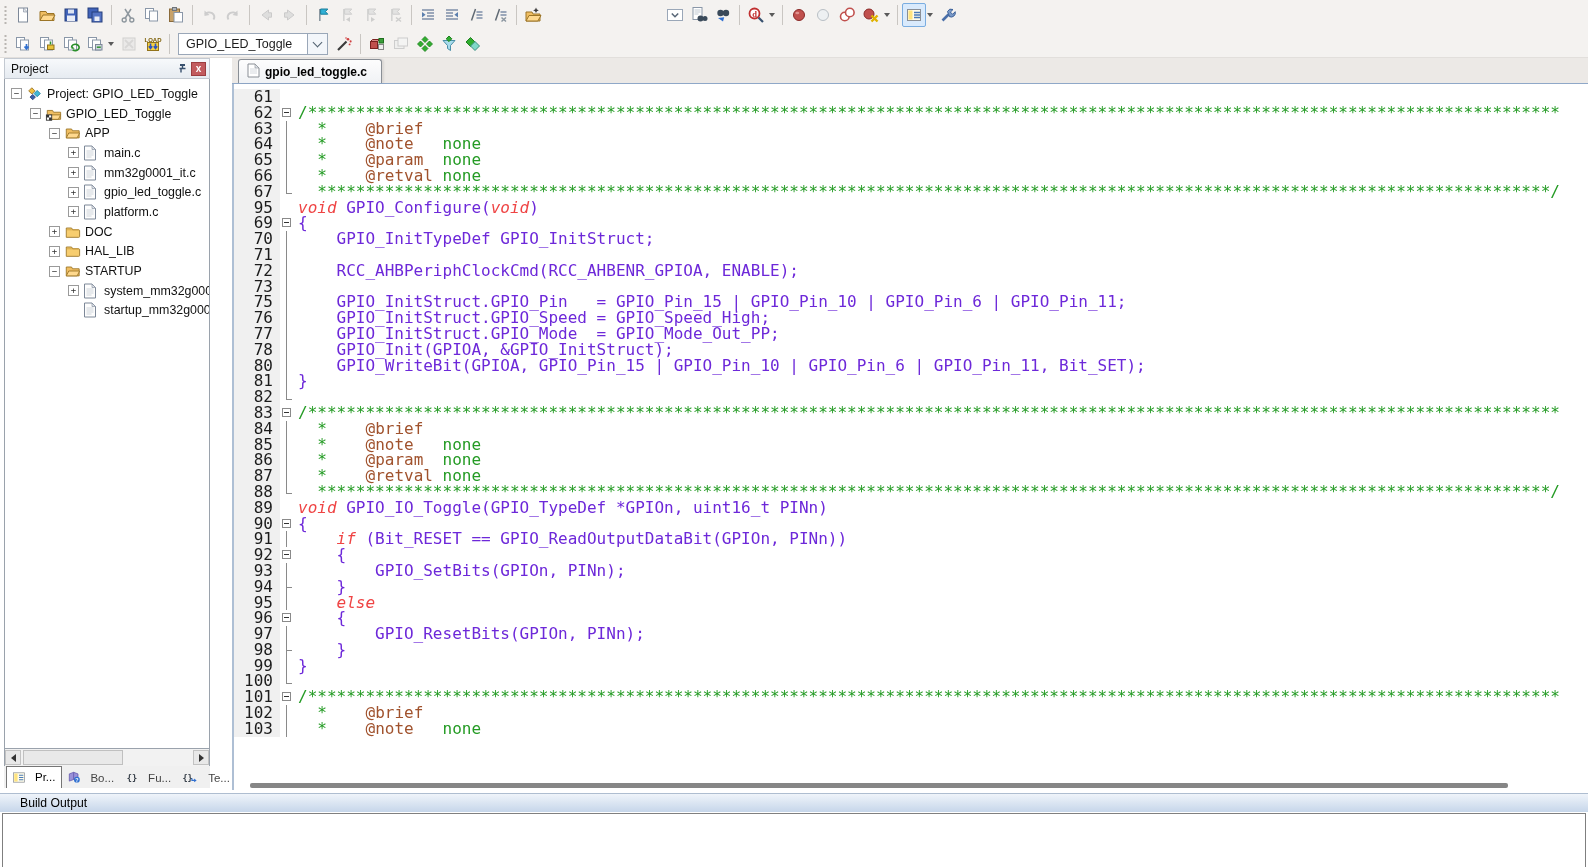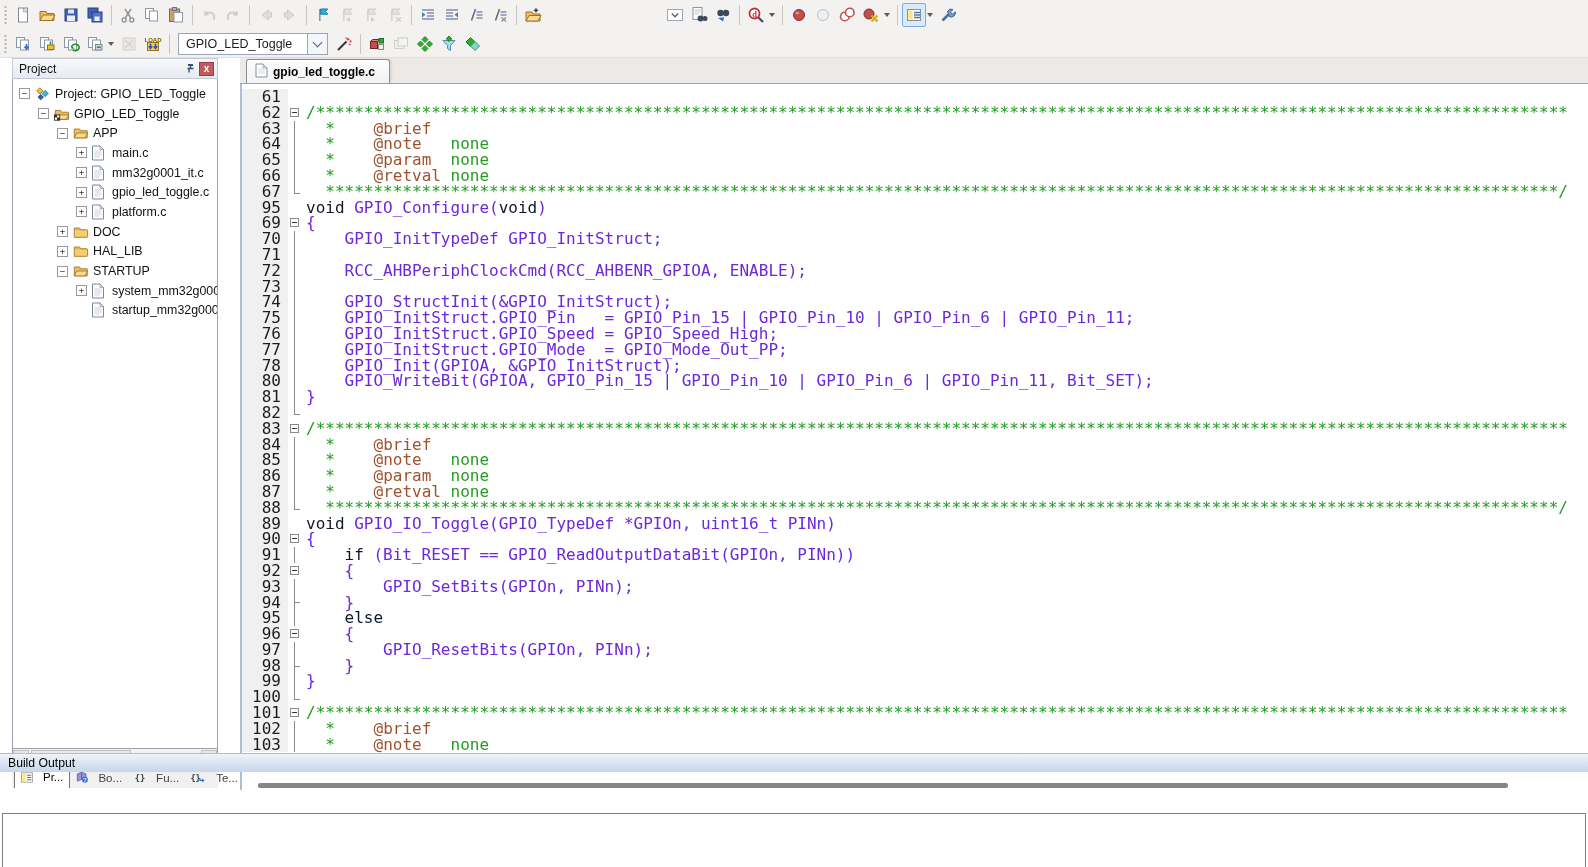--- a/index.html
+++ b/index.html
@@ -24,21 +24,21 @@
   .tspace { width:118px; }
   .combo { display:flex; align-items:center; height:22px; margin:0 4px; }
   .combo .cfield { width:130px; height:22px; background:#fff; border:1px solid #9aa7b8;
                    font-size:12.5px; color:#1d1d1d; display:flex; align-items:center; padding-left:7px; }
   .combo .cbtn { width:20px; height:22px; background:#f3f6fa; border:1px solid #9aa7b8; border-left:none;
                  display:flex; align-items:center; justify-content:center; }
   .combo .cbtn .chev { width:7px; height:7px; border-right:1.6px solid #51606f; border-bottom:1.6px solid #51606f;
                  transform:rotate(45deg); margin-top:-3px; }
 
   
-  .workspace { position:absolute; top:58px; left:12px; right:0; height:735px; background:#fff; }
+  .workspace { position:absolute; top:58px; left:4px; right:0; height:735px; background:#fff; }
 
   
   .ppanel { position:absolute; left:0; top:0; width:206px; height:730px; display:flex; flex-direction:column; }
   .phead { height:21px; background:linear-gradient(#f7f9fb,#e6ebf1); border:1px solid #c3c9d1;
            display:flex; align-items:center; font-size:12px; color:#111; padding:0 3px 0 6px; }
   .phead .ptitle { flex:1; }
   .pin { width:14px; height:14px; display:flex; align-items:center; justify-content:center; margin-right:3px; }
   .pclose { width:15px; height:14px; background:#c25b5e; border:1px solid #9c3d40; color:#fff;
             font-size:10px; font-weight:bold; display:flex; align-items:center; justify-content:center; line-height:1; }
   .ptree { flex:1; background:#fff; border:1px solid #9aa2ac; border-top:none; overflow:hidden; padding-top:5px; }
@@ -75,27 +75,27 @@
            font-size:16px; line-height:15.8px; white-space:pre; }
   .lnum { width:46px; flex:none; background:#f0f0f0; color:#1c1c1c; text-align:right; padding-right:7px; }
   .fold { width:14px; flex:none; position:relative; }
   .fold .vl { position:absolute; left:6px; top:0; bottom:0; width:1px; background:#8a8a8a; }
   .fold .vt { position:absolute; left:6px; top:0; height:60%; width:1px; background:#8a8a8a; }
   .fold .hz { position:absolute; left:6px; top:60%; width:6px; height:1px; background:#8a8a8a; }
   .fold .hz2 { position:absolute; left:6px; top:50%; width:6px; height:1px; background:#8a8a8a; }
   .fbox { position:absolute; left:2px; top:3px; width:9px; height:9px; border:1px solid #8a8a8a; background:#fff; }
   .fbox::after { content:""; position:absolute; left:1px; top:3px; width:5px; height:1px; background:#333; }
   .codetext { padding-left:4px; color:#000; }
-  .c { color:#249b24; } .k { color:#0f172a; } .d { color:#a0522d;margin-left:29px; } .t { color:#6d28d9; }
+  .c { color:#249b24; } .k { color:#ef4444;font-style:italic; } .d { color:#a0522d;margin-left:29px; } .t { color:#6d28d9; }
   .hthumb { position:absolute; left:16px; right:80px; bottom:2px; height:5px; background:#868686; border-radius:2px; }
 
   
-  .bcap { position:absolute; top:753px; left:0; right:0; height:19px;
+  .bcap { position:absolute; top:793px; left:0; right:0; height:19px;
           background:linear-gradient(#eff4fa,#c6d6ea); border-top:1px solid #aebdd0;
-          font-size:12.2px; color:#000; display:flex; align-items:center; padding-left:8px; }
+          font-size:12.2px; color:#000; display:flex; align-items:center; padding-left:20px; }
   .bout { position:absolute; top:813px; left:2px; right:2px; bottom:-2px; background:#fff; border:1px solid #7f7f7f; }
 </style>
 </head>
 <body>
 
 <div class="app">
 
   <div class="tb" id="tb1">
     <div class="grip"></div>
     <div id="tb1-items" style="display:flex;align-items:center;">
@@ -708,21 +708,20 @@
             <div class="cline"><span class="lnum">64</span><span class="fold"><span class="vl"></span></span><span class="codetext"><span class="c">  * </span><span class="d">@note</span><span class="c">   none</span></span></div>
             <div class="cline"><span class="lnum">65</span><span class="fold"><span class="vl"></span></span><span class="codetext"><span class="c">  * </span><span class="d">@param</span><span class="c">  none</span></span></div>
             <div class="cline"><span class="lnum">66</span><span class="fold"><span class="vl"></span></span><span class="codetext"><span class="c">  * </span><span class="d">@retval</span><span class="c"> none</span></span></div>
             <div class="cline"><span class="lnum">67</span><span class="fold"><span class="vt"></span><span class="hz"></span></span><span class="codetext"><span class="c">  ********************************************************************************************************************************/</span></span></div>
             <div class="cline"><span class="lnum">95</span><span class="fold"></span><span class="codetext"><span class="k">void</span><span class="t"> GPIO_Configure(</span><span class="k">void</span><span class="t">)</span></span></div>
             <div class="cline"><span class="lnum">69</span><span class="fold"><span class="fbox"></span></span><span class="codetext"><span class="t">{</span></span></div>
             <div class="cline"><span class="lnum">70</span><span class="fold"><span class="vl"></span></span><span class="codetext"><span class="t">    GPIO_InitTypeDef GPIO_InitStruct;</span></span></div>
             <div class="cline"><span class="lnum">71</span><span class="fold"><span class="vl"></span></span><span class="codetext"></span></div>
             <div class="cline"><span class="lnum">72</span><span class="fold"><span class="vl"></span></span><span class="codetext"><span class="t">    RCC_AHBPeriphClockCmd(RCC_AHBENR_GPIOA, ENABLE);</span></span></div>
             <div class="cline"><span class="lnum">73</span><span class="fold"><span class="vl"></span></span><span class="codetext"></span></div>
-            <div class="cline"><span class="lnum">74</span><span class="fold"><span class="vl"></span></span><span class="codetext"><span class="t">    GPIO_StructInit(&amp;GPIO_InitStruct);</span></span></div>
             <div class="cline"><span class="lnum">75</span><span class="fold"><span class="vl"></span></span><span class="codetext"><span class="t">    GPIO_InitStruct.GPIO_Pin   = GPIO_Pin_15 | GPIO_Pin_10 | GPIO_Pin_6 | GPIO_Pin_11;</span></span></div>
             <div class="cline"><span class="lnum">76</span><span class="fold"><span class="vl"></span></span><span class="codetext"><span class="t">    GPIO_InitStruct.GPIO_Speed = GPIO_Speed_High;</span></span></div>
             <div class="cline"><span class="lnum">77</span><span class="fold"><span class="vl"></span></span><span class="codetext"><span class="t">    GPIO_InitStruct.GPIO_Mode  = GPIO_Mode_Out_PP;</span></span></div>
             <div class="cline"><span class="lnum">78</span><span class="fold"><span class="vl"></span></span><span class="codetext"><span class="t">    GPIO_Init(GPIOA, &amp;GPIO_InitStruct);</span></span></div>
             <div class="cline"><span class="lnum">80</span><span class="fold"><span class="vl"></span></span><span class="codetext"><span class="t">    GPIO_WriteBit(GPIOA, GPIO_Pin_15 | GPIO_Pin_10 | GPIO_Pin_6 | GPIO_Pin_11, Bit_SET);</span></span></div>
             <div class="cline"><span class="lnum">81</span><span class="fold"><span class="vl"></span></span><span class="codetext"><span class="t">}</span></span></div>
             <div class="cline"><span class="lnum">82</span><span class="fold"><span class="vt"></span><span class="hz"></span></span><span class="codetext"></span></div>
             <div class="cline"><span class="lnum">83</span><span class="fold"><span class="fbox"></span></span><span class="codetext"><span class="c">/**********************************************************************************************************************************</span></span></div>
             <div class="cline"><span class="lnum">84</span><span class="fold"><span class="vl"></span></span><span class="codetext"><span class="c">  * </span><span class="d">@brief</span></span></div>
             <div class="cline"><span class="lnum">85</span><span class="fold"><span class="vl"></span></span><span class="codetext"><span class="c">  * </span><span class="d">@note</span><span class="c">   none</span></span></div>

